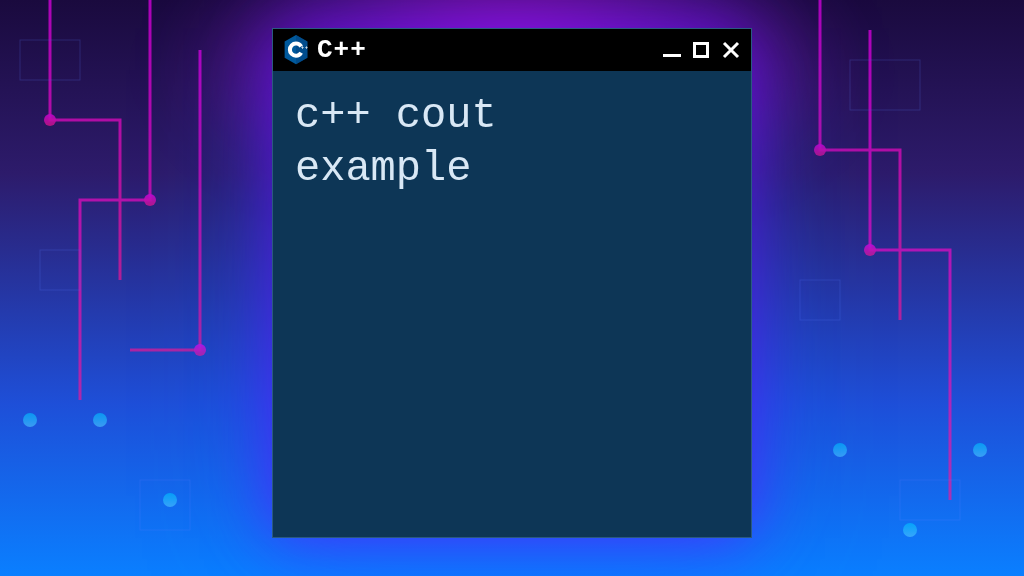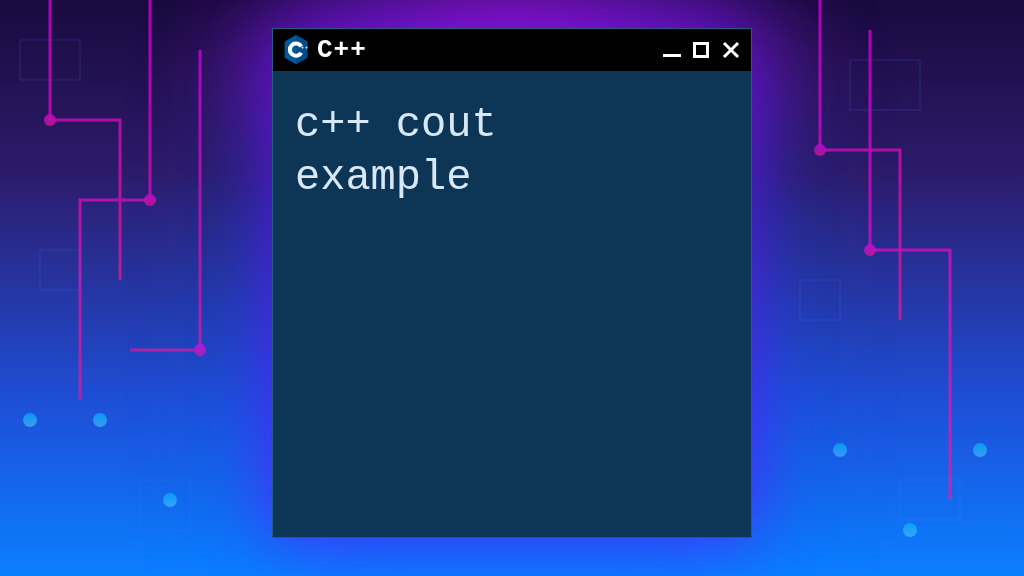--- a/index.html
+++ b/index.html
@@ -109,21 +109,21 @@
       border: 3px solid #fff;
     }
     
     .ctrl-close svg {
       width: 20px;
       height: 20px;
     }
     
     .content {
       flex: 1;
-      padding: 28px 22px;
+      padding: 19px 22px;
       color: #d9e8f5;
       font-size: 42px;
       line-height: 1.25;
       white-space: pre-wrap;
       font-family: 'Consolas', 'Courier New', monospace;
     }
   </style>
 </head>
 <body>
 

